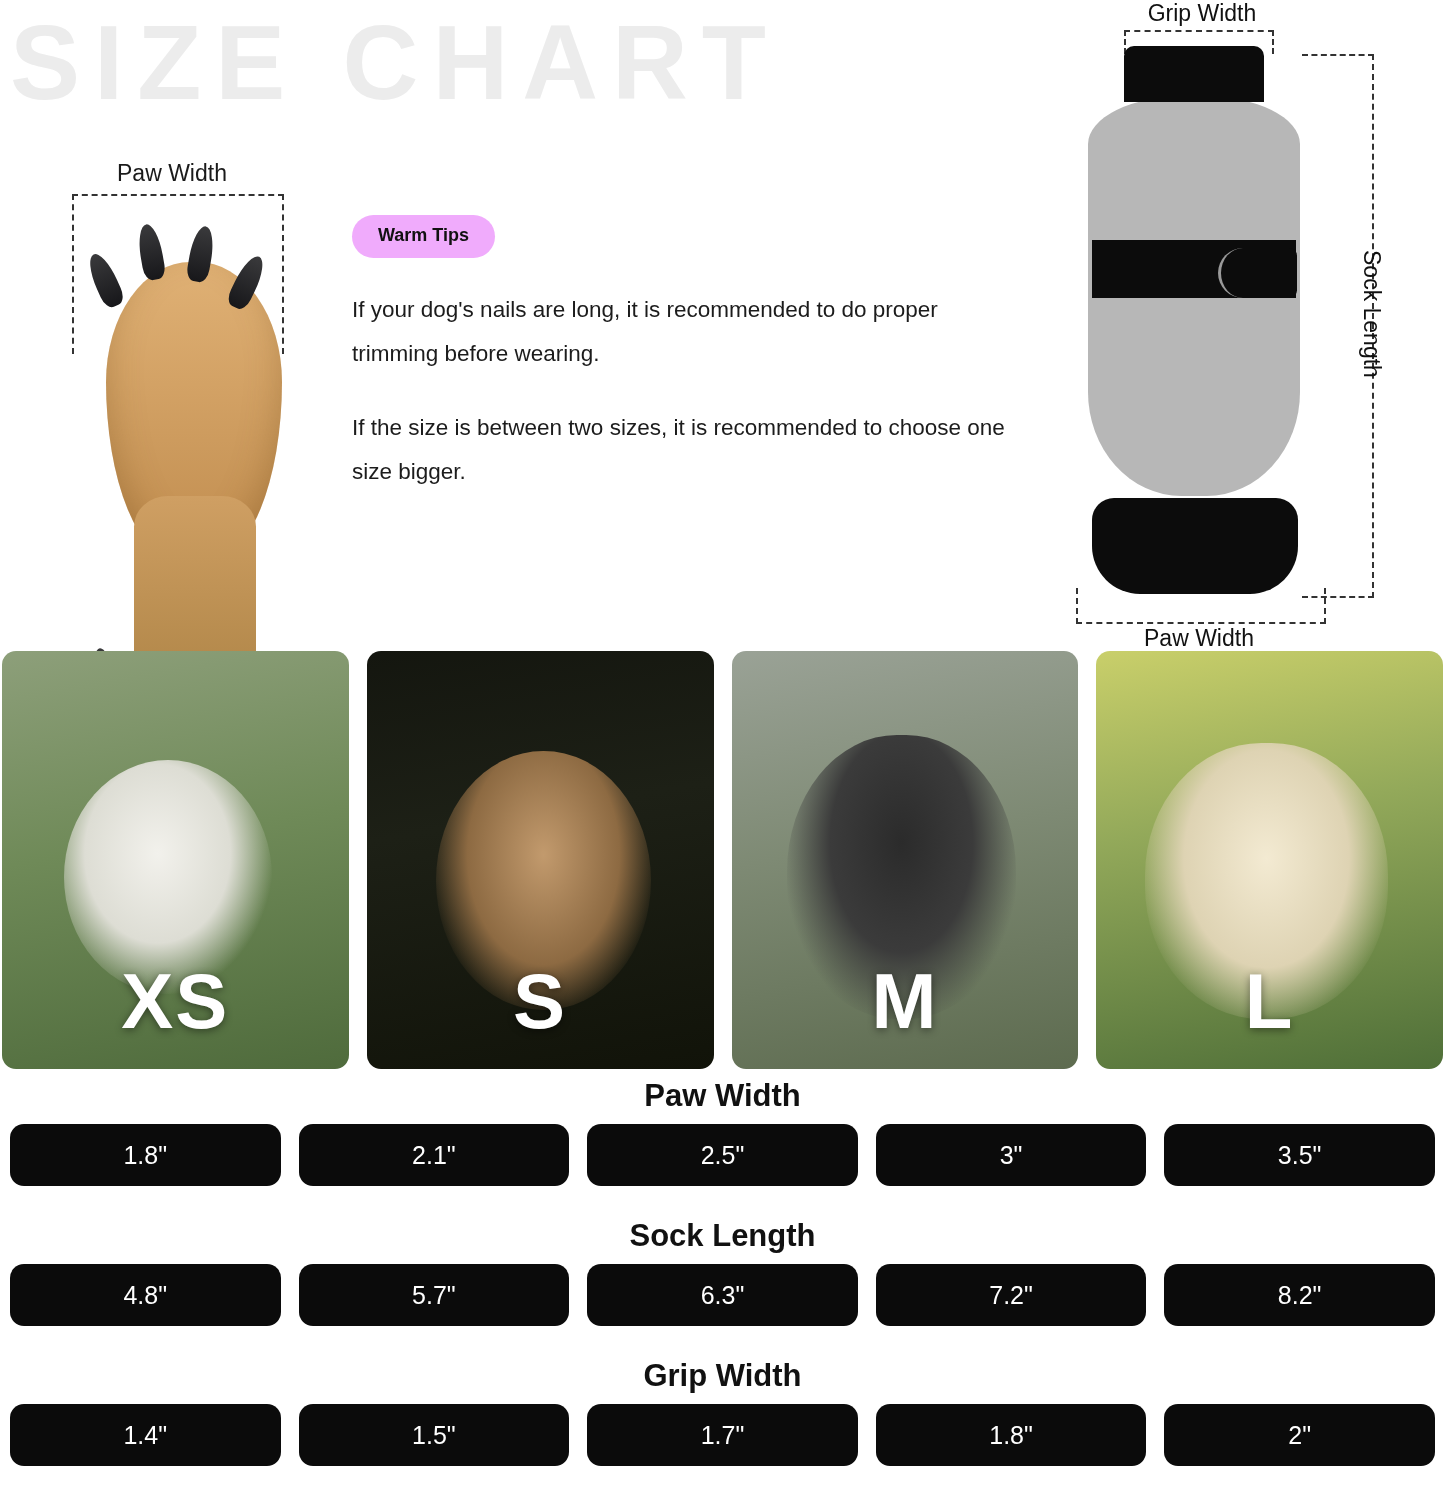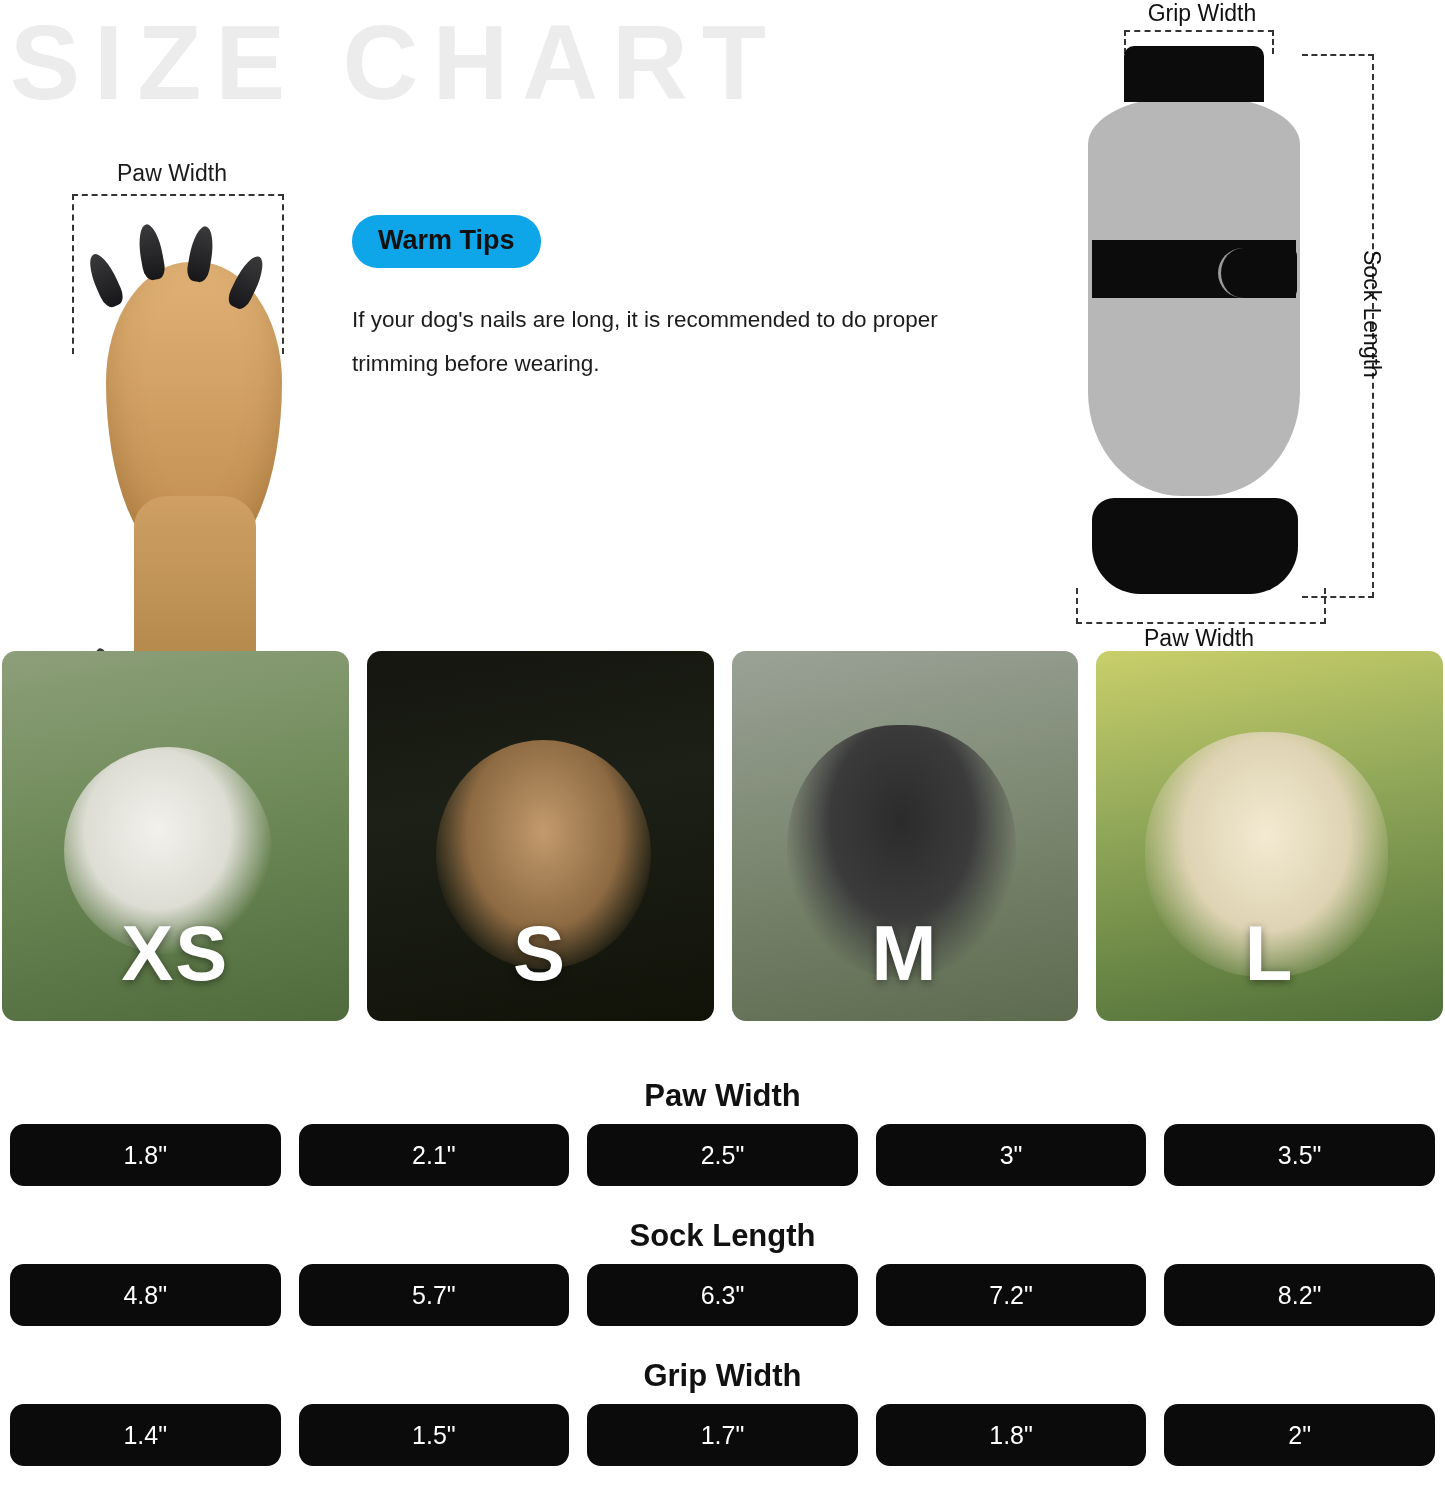--- a/index.html
+++ b/index.html
@@ -96,23 +96,23 @@
 
   
   .tips-block {
     position: absolute;
     left: 352px;
     top: 215px;
     width: 660px;
   }
   .warm-tips-badge {
     display: inline-block;
-    background: #0ea5e9;
+    background: #f0abfc;
     color: #111;
-    font-size: 27px;
+    font-size: 18px;
     font-weight: 700;
     padding: 10px 26px 12px 26px;
     border-radius: 26px;
   }
   .tip-line {
     font-size: 22.5px;
     line-height: 44px;
     color: #1c1c1c;
     margin-top: 30px;
     max-width: 655px;
@@ -234,21 +234,21 @@
     width: 1445px;
     height: 418px;
     display: flex;
     gap: 18px;
     padding: 0 2px;
     box-sizing: border-box;
   }
   .dog-card {
     position: relative;
     flex: 1 1 0;
-    height: 370px;
+    height: 418px;
     border-radius: 14px;
     overflow: hidden;
   }
   .dog-size-letter {
     position: absolute;
     left: 0;
     right: 0;
     bottom: 22px;
     text-align: center;
     color: #ffffff;
@@ -339,20 +339,21 @@
     <div class="claw" style="left:90px; top:28px; transform:rotate(-10deg);"></div>
     <div class="claw" style="left:140px; top:30px; transform:rotate(10deg);"></div>
     <div class="claw" style="left:186px; top:58px; transform:rotate(26deg);"></div>
     <div class="claw" style="left:44px; top:452px; width:18px; height:46px; transform:rotate(-8deg);"></div>
   </div>
 </div>
 
 <div class="tips-block">
   <div class="warm-tips-badge">Warm Tips</div>
   <div class="tip-line">If your dog's nails are long, it is recommended to do proper trimming before wearing.</div>
+  <div class="tip-line">If the size is between two sizes, it is recommended to choose one size bigger.</div>
 </div>
 
 <div class="boot-block">
   <div class="grip-label">Grip Width</div>
   <div class="grip-dash"></div>
 
   <div class="boot-body"></div>
   <div class="boot-top"></div>
   <div class="boot-waist"></div>
   <div class="boot-strap"></div>

